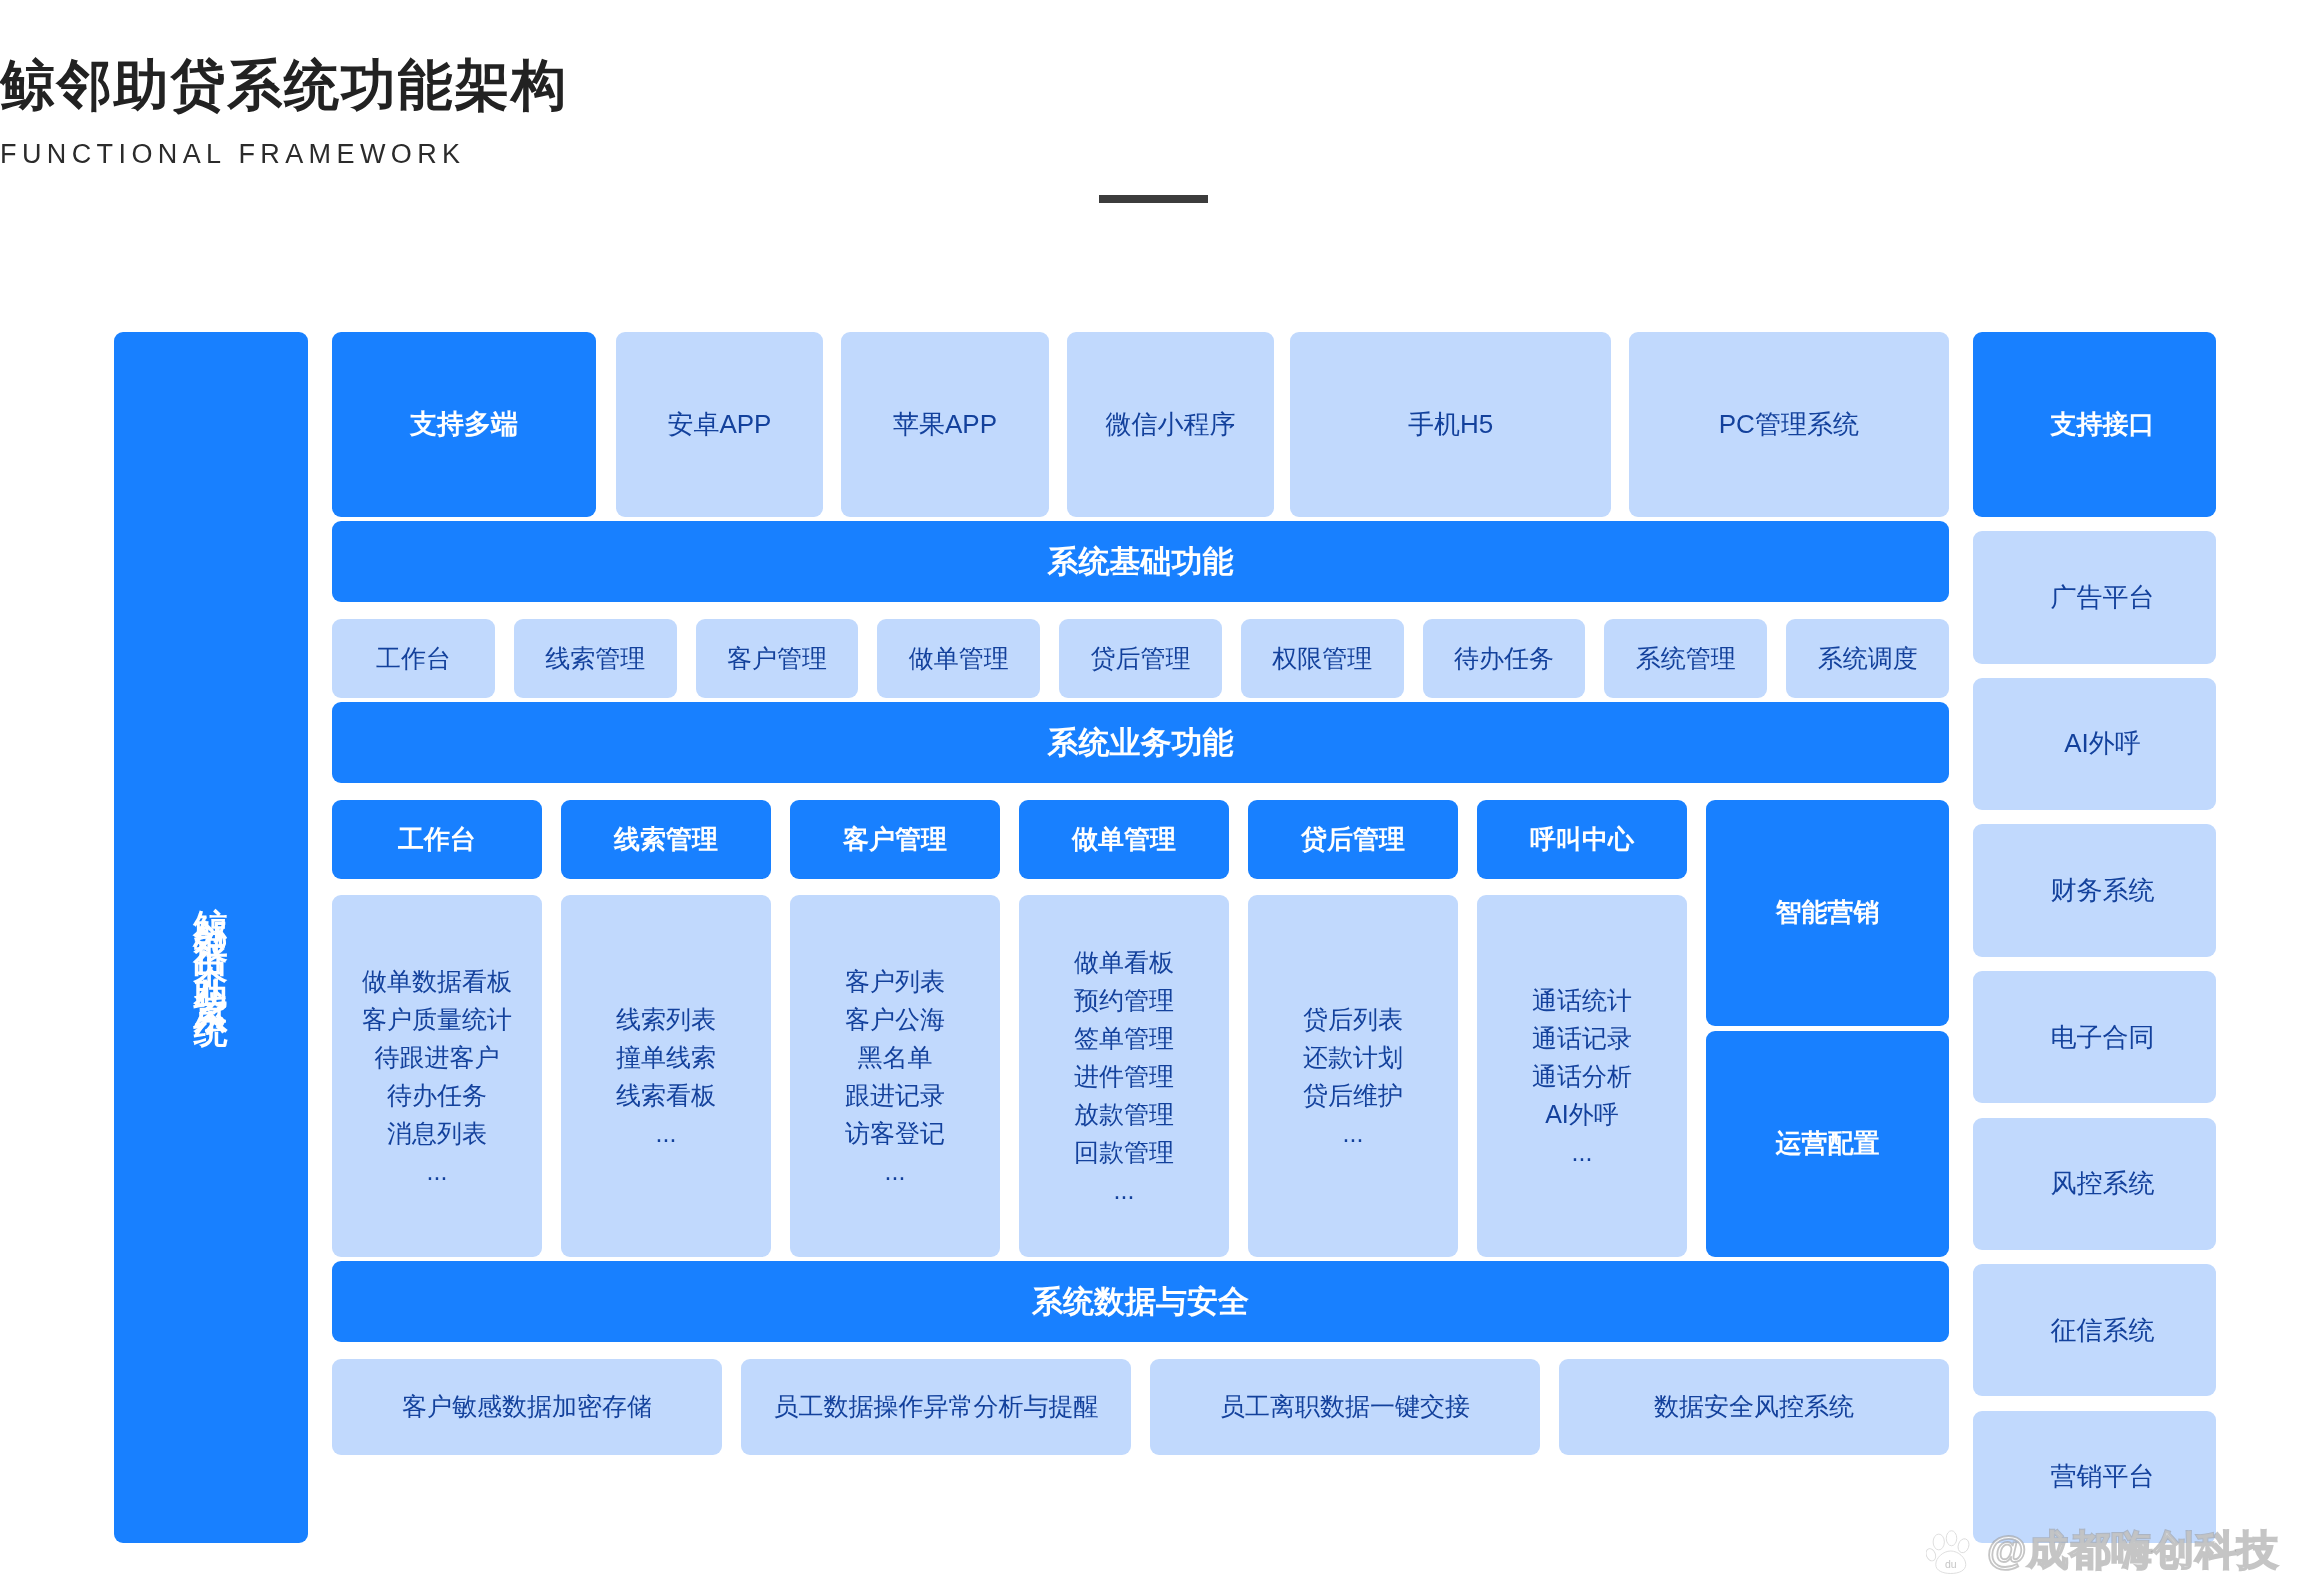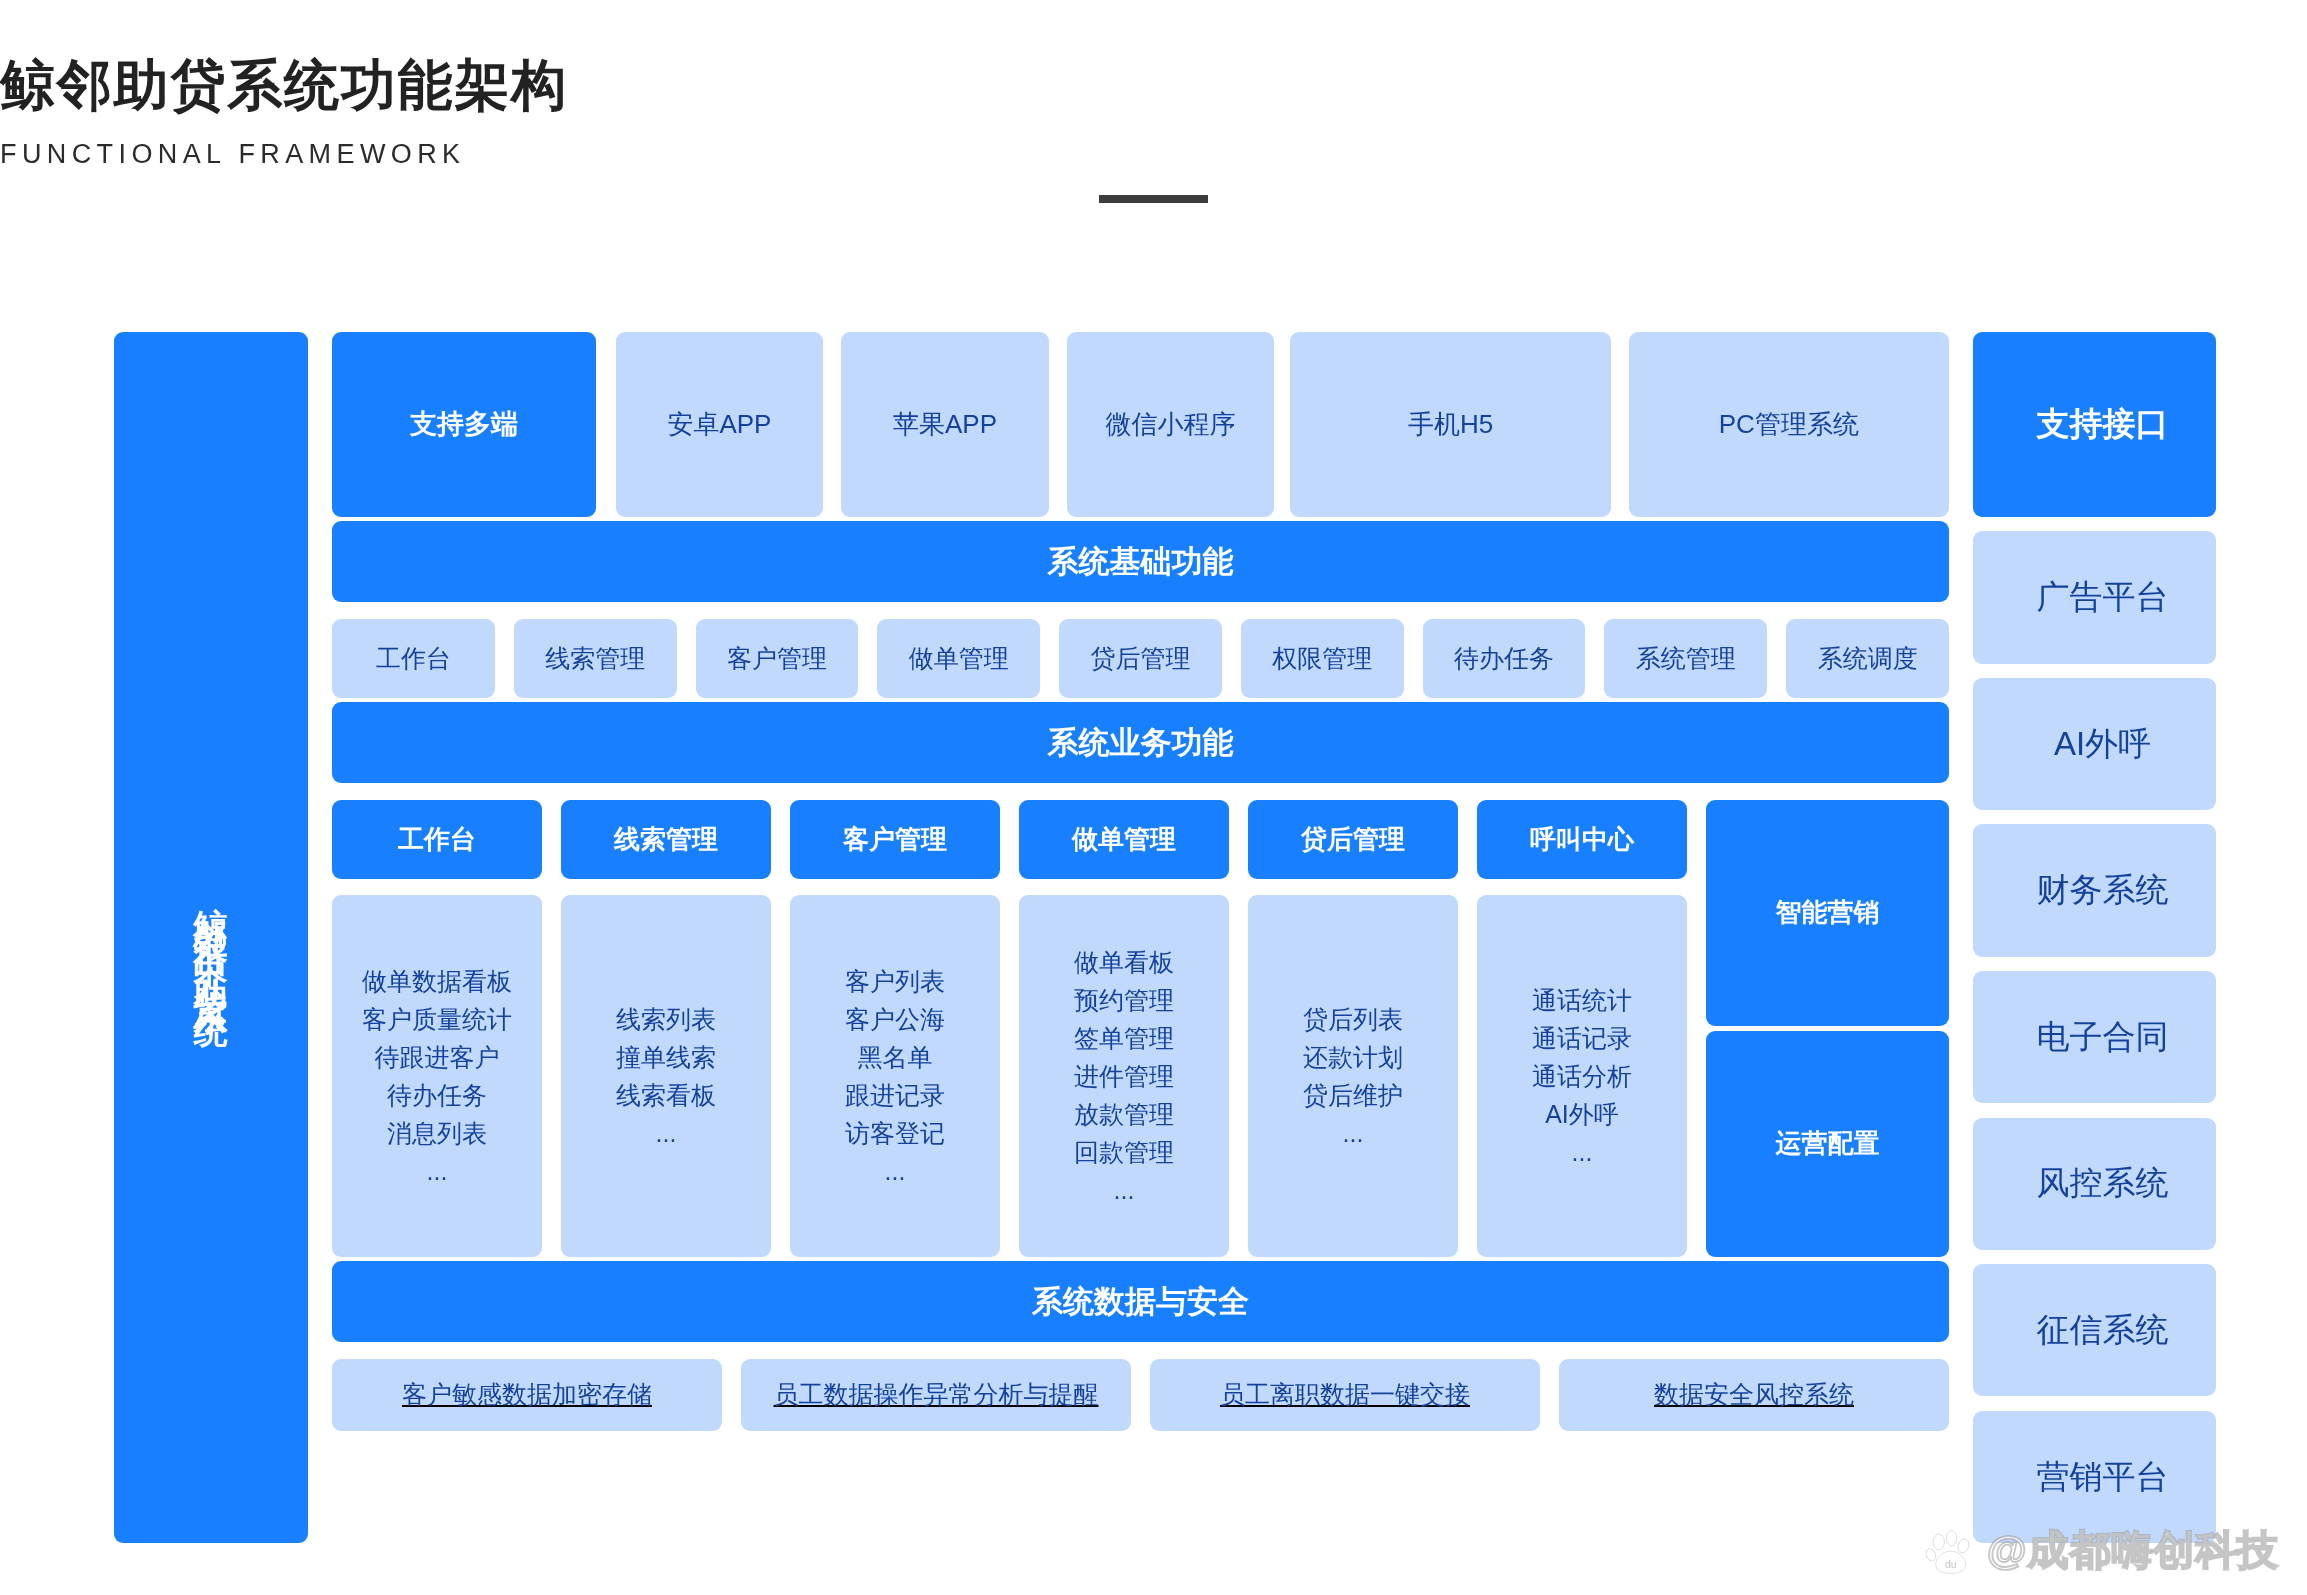--- a/index.html
+++ b/index.html
@@ -99,25 +99,25 @@
   .biz-head { height: 79px; font-size: 26px; font-weight: 700; }
   .biz-body {
     flex: 1 1 auto; font-size: 25px;
     flex-direction: column; justify-content: center;
   }
   .biz-body span { display: block; line-height: 1.52; }
   .biz-side { flex: 0 0 243px; display: flex; flex-direction: column; gap: 5px; }
   .biz-side .chip { flex: 1 1 0; font-size: 26px; font-weight: 700; }
 
   
-  .row-sec { display: flex; gap: 19px; height: 72px; margin-top: 17px; text-decoration: underline; }
+  .row-sec { display: flex; gap: 19px; height: 96px; margin-top: 17px; }
   .row-sec .chip { flex: 1 1 0; font-size: 25px; }
 
   
-  .right-col .chip { flex: 1 1 0; font-size: 33px; padding-left: 16px; }
+  .right-col .chip { flex: 1 1 0; font-size: 26px; padding-left: 16px; }
   .right-col .chip-solid { font-weight: 700; }
   .right-top { flex: 0 0 185px !important; }
 
   
   .watermark {
     position: absolute; right: 28px; bottom: 18px;
     display: flex; align-items: flex-end; gap: 12.5px;
     pointer-events: none;
   }
   .wm-paw { width: 48px; height: 48px; opacity: .75; }

